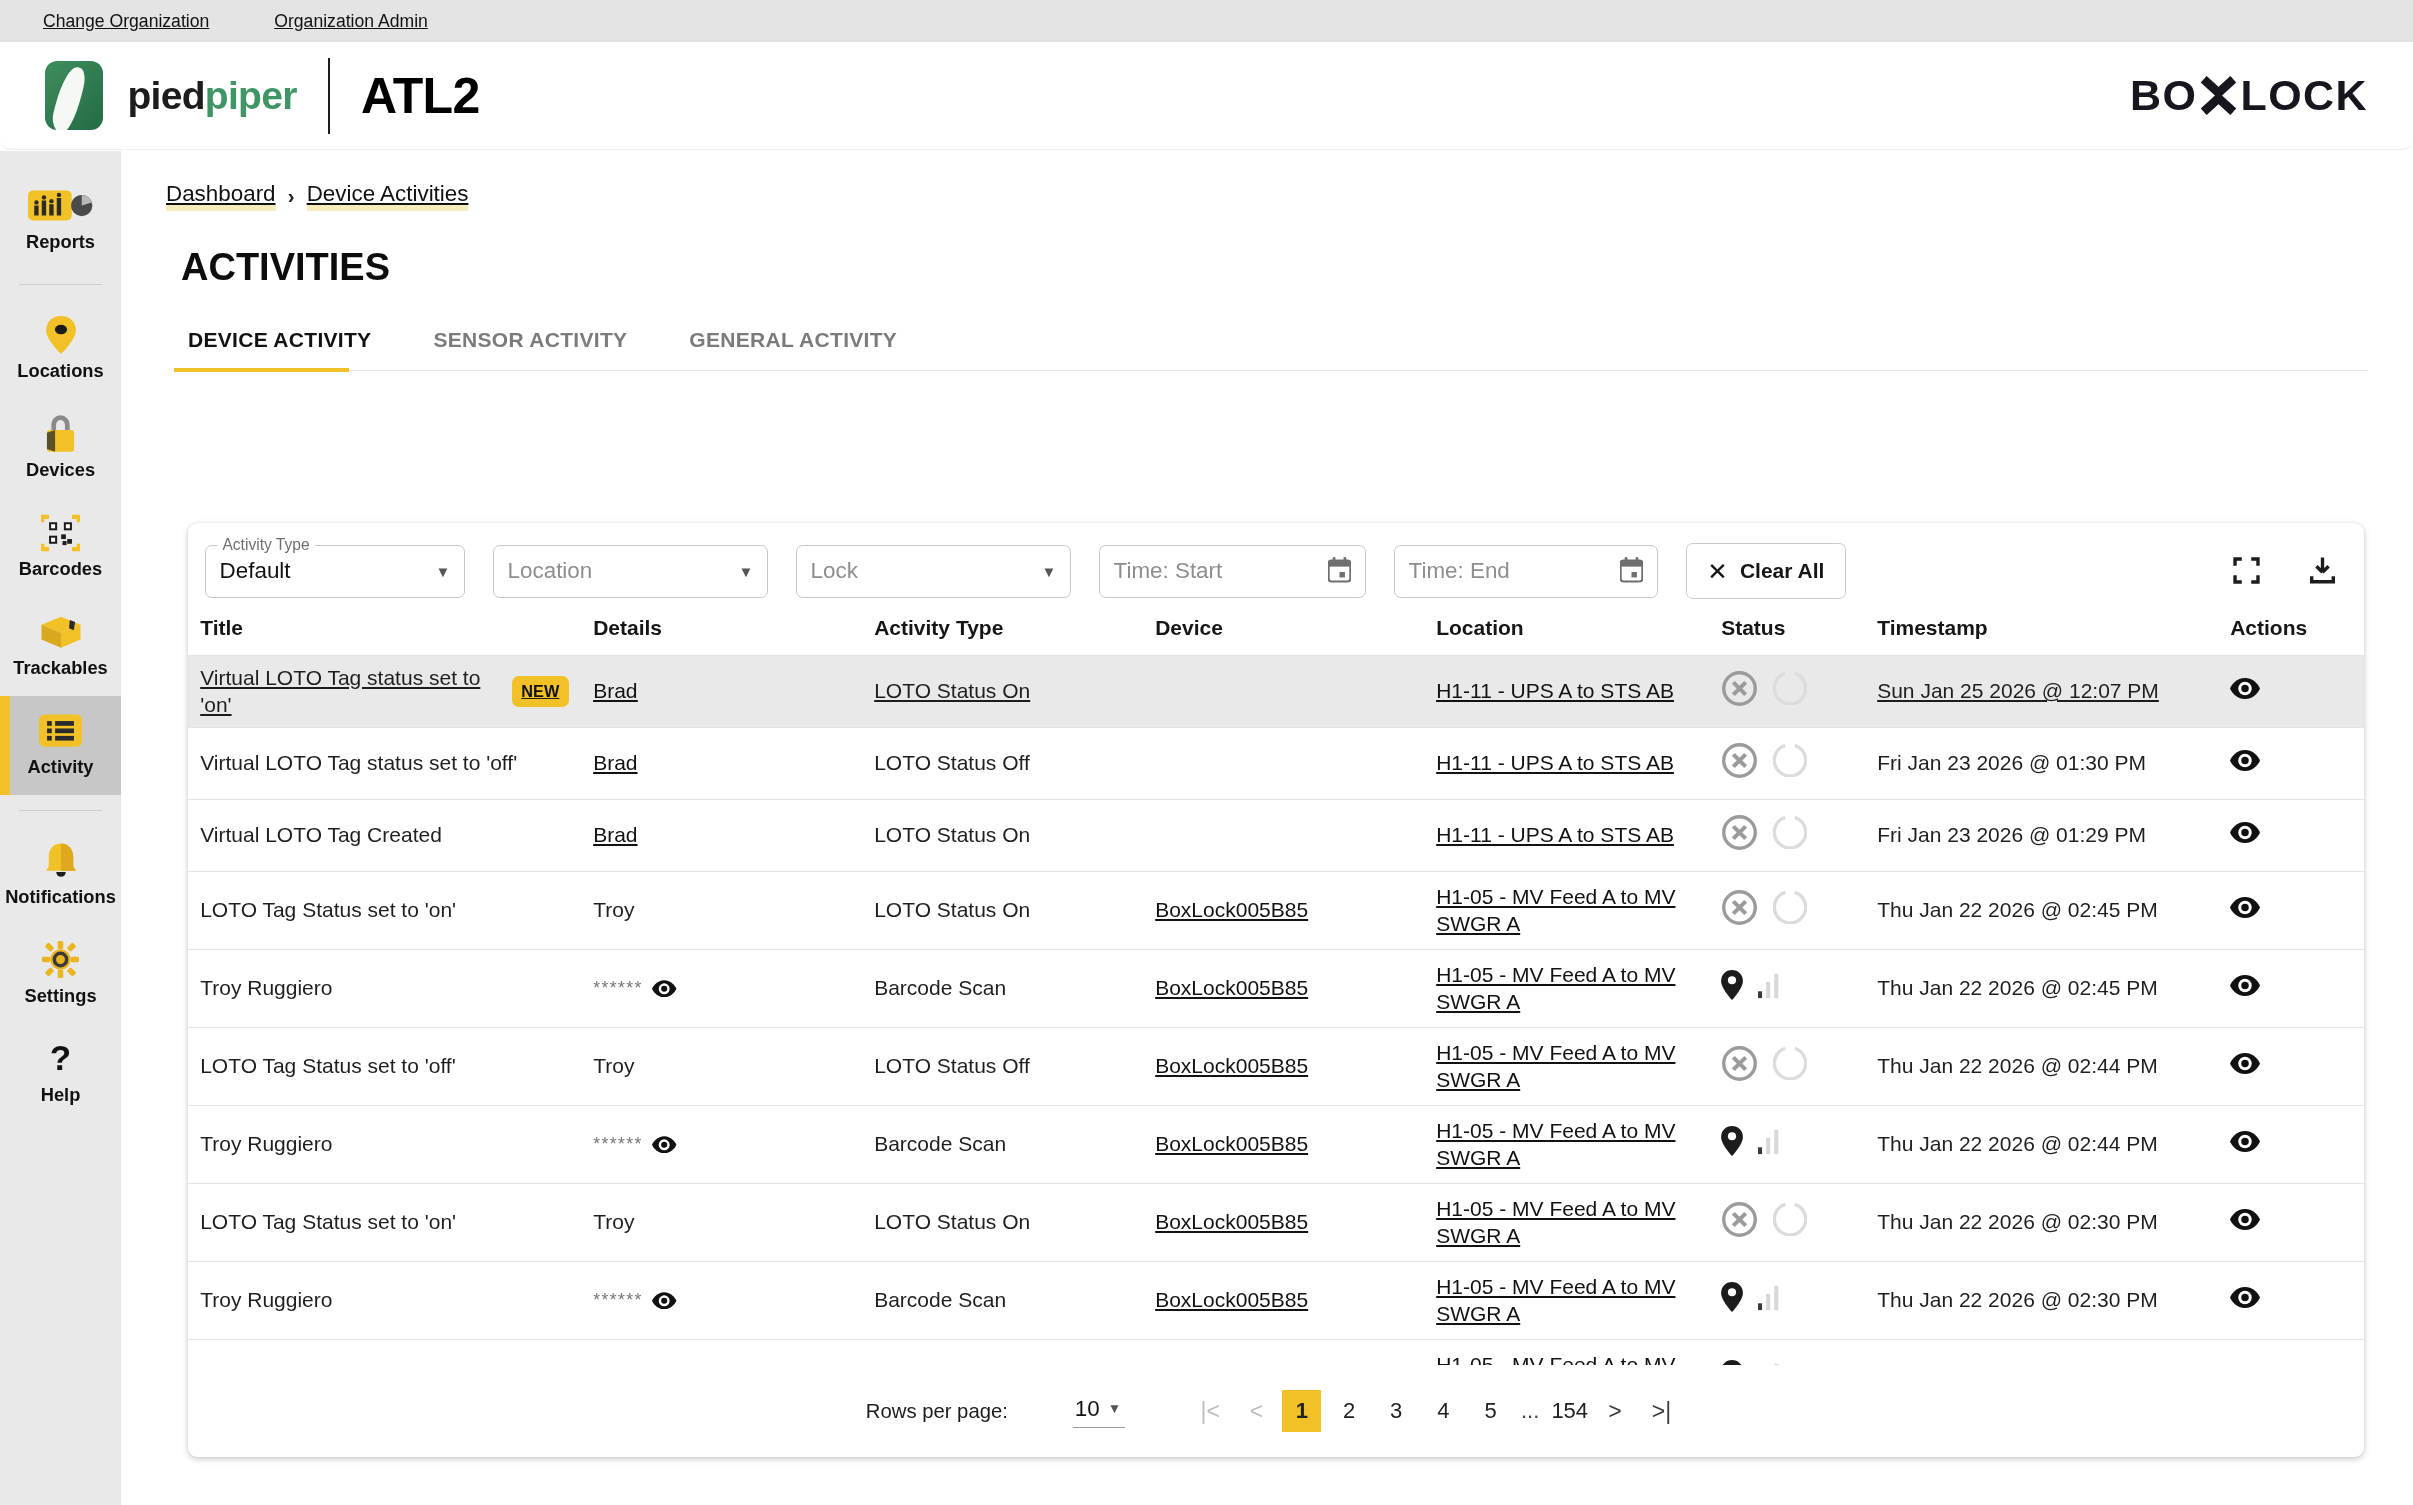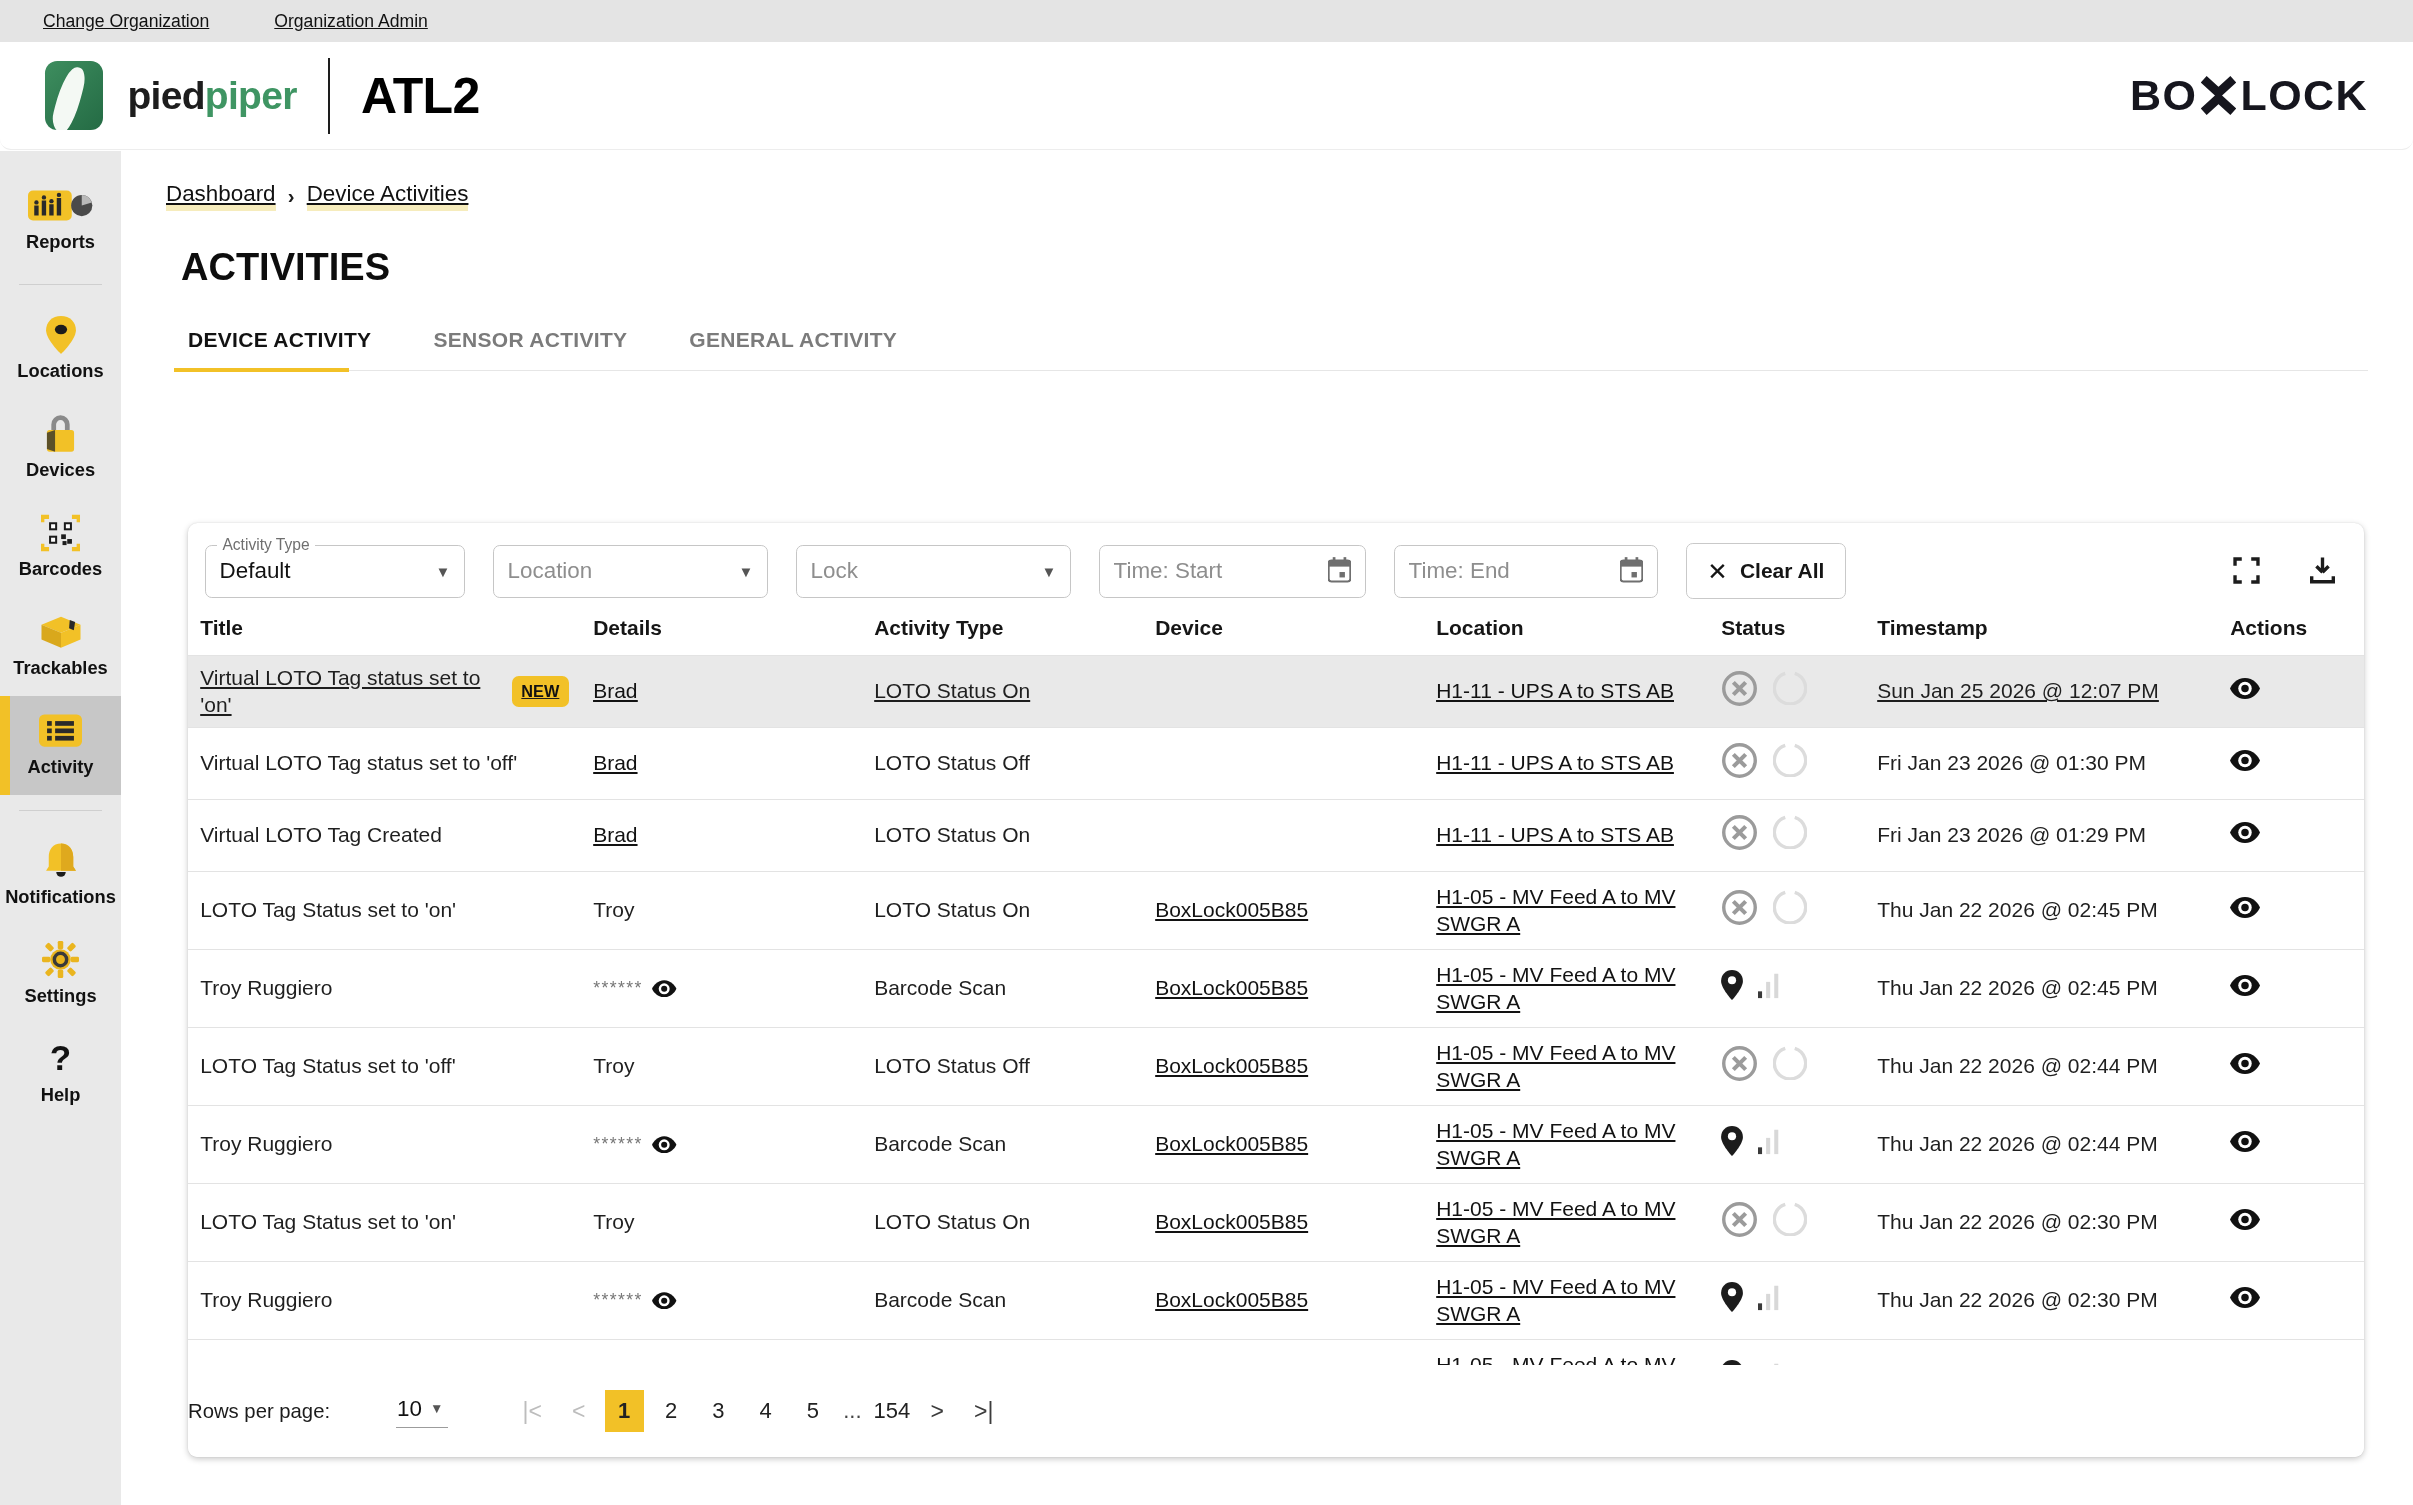--- a/index.html
+++ b/index.html
@@ -87,21 +87,21 @@
   a.cell-link { color:#121212; text-decoration:underline; cursor:pointer; }
   .title-cell { display:flex; align-items:center; gap:13.6px; }
   .badge-new { background:#f2c127; color:#111; font-size:16.3px; font-weight:700; padding:5.4px 9.5px;
     border-radius:6.8px; }
   .details-secret { display:flex; align-items:center; gap:9.5px; color:#777; font-size:17.6px; letter-spacing:1.4px; }
   .status-cell { display:flex; align-items:center; gap:15px; }
   .eye-btn { cursor:pointer; display:inline-flex; }
 
   
   .pagination { position:absolute; left:0; right:0; bottom:0; height:92px; background:#fff;
-    display:flex; align-items:center; justify-content:flex-start; gap:0; }
+    display:flex; align-items:center; justify-content:center; gap:0; }
   .rpp-label { font-size:20.3px; color:#1c1c1c; margin-right:17.6px; }
   .rpp-select { font-size:22.4px; color:#111; border-bottom:1.4px solid #9c9c9c; padding:1.4px 4.1px 5.4px 1.4px;
     display:flex; align-items:center; gap:8.1px; cursor:pointer; margin-right:60px;margin-left:48px; }
   .rpp-select .caret { font-size:13.6px; color:#555; }
   .pg-nav { font-size:23px; color:#bdbdbd; padding:0 15px; cursor:default; }
   .pg-nav.on { color:#3c3c3c; cursor:pointer; }
   .pg-num { min-width:39px; height:42px; display:flex; align-items:center; justify-content:center;
     font-size:22px; color:#222; cursor:pointer; margin:0 4.1px; }
   .pg-num.current { background:#f2c127; font-weight:600; }
   .pg-ellipsis { font-size:22px; color:#444; margin:0 6.8px; }

